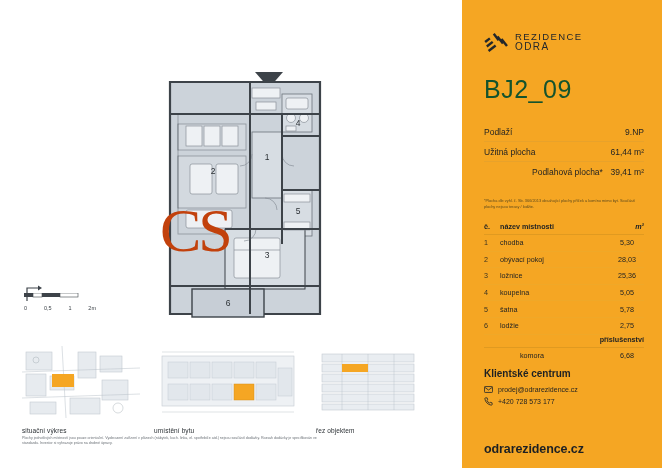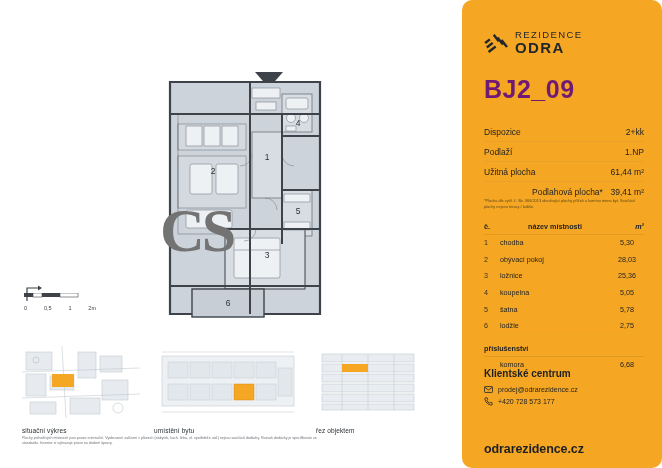--- a/index.html
+++ b/index.html
@@ -27,22 +27,22 @@
     width: 420px; height: 320px;
   }
 
   .plan-svg { display: block; }
 
   
   .watermark {
     position: absolute;
     left: 160px; top: 195px;
     font-size: 62px;
-    font-weight: bold;
-    color: #737373;
+    font-weight: normal;
+    color: #c2410c;
     letter-spacing: -3px;
     font-family: "Liberation Serif", serif;
     pointer-events: none;
     user-select: none;
   }
 
   
   .scalebar {
     position: absolute;
     left: 24px; top: 286px;
@@ -84,21 +84,21 @@
     line-height: 1.5;
     color: #6c7278;
   }
 
   
   .right {
     position: absolute;
     right: 0; top: 0;
     width: 200px; height: 468px;
     background: #f5a623;
-    border-radius: 10px;
+    border-radius: 0;
     color: #1d2023;
     padding-left: 20px;
   }
   .right-inner {
     position: absolute;
     left: 22px; right: 18px; top: 0; bottom: 0;
   }
 
   .logo-row {
     position: absolute;
@@ -107,33 +107,33 @@
     align-items: center;
     gap: 7px;
   }
   .logo-text { line-height: 1.05; }
   .logo-text .l1 {
     font-size: 9.5px;
     letter-spacing: 1.4px;
     color: #23272b;
   }
   .logo-text .l2 {
-    font-size: 15px;
-    font-weight: bold;
+    font-size: 10px;
+    font-weight: normal;
     letter-spacing: 1.4px;
     color: #23272b;
   }
 
   .unit-title {
     position: absolute;
     top: 75px; left: 0;
     font-size: 25px;
-    font-weight: bold;
+    font-weight: normal;
     letter-spacing: .5px;
-    color: #701a75;
+    color: #14532d;
   }
 
   .spec {
     position: absolute;
     top: 122px; left: 0; right: 0;
   }
   .spec-row {
     display: flex;
     justify-content: space-between;
     align-items: baseline;
@@ -158,39 +158,39 @@
     top: 222px; left: 0; right: 0;
   }
   .rooms-head {
     display: flex;
     font-size: 7.2px;
     font-weight: bold;
     padding-bottom: 3px;
     border-bottom: 1px solid #e09a20;
   }
   .rooms-head .c1 { width: 16px; }
-  .rooms-head .c2 { flex: 1; text-align: center; }
+  .rooms-head .c2 { flex: 1; }
   .rooms-head .c3 { width: 34px; text-align: right; font-style: italic; }
 
   .room-row {
     display: flex;
     font-size: 7.2px;
     padding: 3.3px 0;
     border-bottom: 1px solid #f0a828;
   }
   .room-row .c1 { width: 16px; color: #3a3322; }
   .room-row .c2 { flex: 1; }
   .room-row .c3 { width: 34px; text-align: center; }
 
   .acc-title {
-    margin-top: 9px;
     font-size: 7.2px;
     font-weight: bold;
     padding-bottom: 3px;
     border-bottom: 1px solid #e09a20;
+    text-align: right;
   }
 
   .client {
     position: absolute;
     bottom: 58px; left: 0; right: 0;
   }
   .client-title {
     font-size: 10px;
     font-weight: bold;
     margin-bottom: 7px;
@@ -423,26 +423,22 @@
       <div class="logo-text">
         <div class="l1">REZIDENCE</div>
         <div class="l2">ODRA</div>
       </div>
     </div>
 
     <div class="unit-title">BJ2_09</div>
 
     <div class="spec">
       <div class="spec-row">
-        <span class="k">Dispozice</span>
-        <span class="v">2+kk</span>
-      </div>
-      <div class="spec-row">
         <span class="k">Podlaží</span>
-        <span class="v">1.NP</span>
+        <span class="v">9.NP</span>
       </div>
       <div class="spec-row">
         <span class="k">Užitná plocha</span>
         <span class="v">61,44 m²</span>
       </div>
       <div class="spec-row">
         <span class="k">Podlahová plocha*</span>
         <span class="v">39,41 m²</span>
       </div>
     </div>
@@ -482,21 +478,21 @@
         <span class="c3">5,78</span>
       </div>
       <div class="room-row">
         <span class="c1">6</span>
         <span class="c2">lodžie</span>
         <span class="c3">2,75</span>
       </div>
 
       <div class="acc-title">příslušenství</div>
 
-      <div class="room-row" style="border-bottom:none;">
+      <div class="room-row" style="border-bottom:none;gap:20px;">
         <span class="c1"></span>
         <span class="c2">komora</span>
         <span class="c3">6,68</span>
       </div>
     </div>
 
     <div class="client">
       <div class="client-title">Klientské centrum</div>
 
       <div class="client-row">

